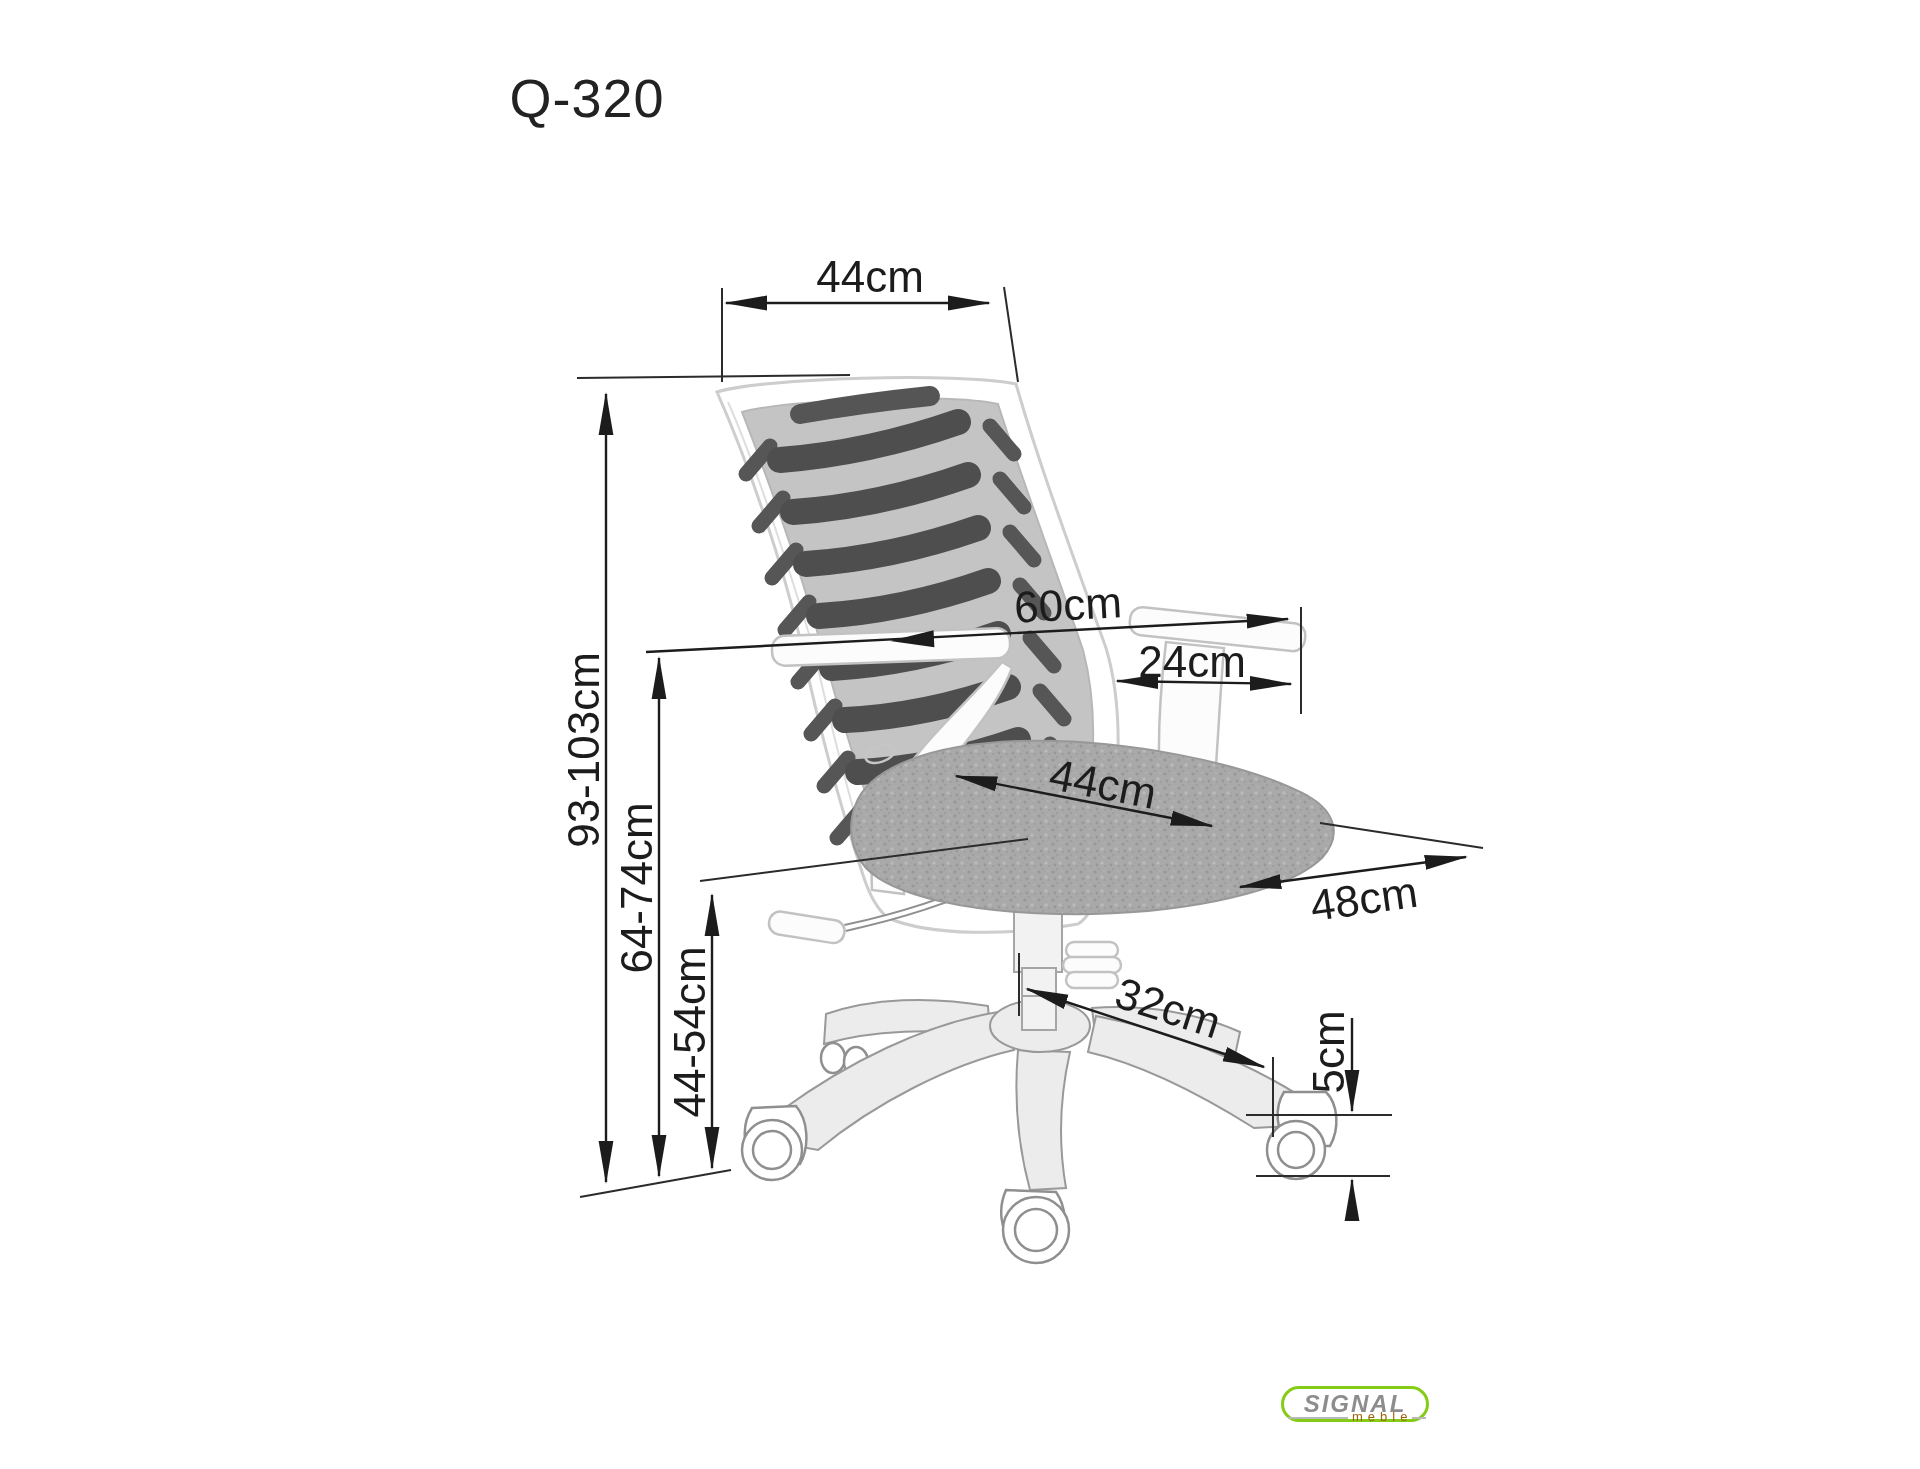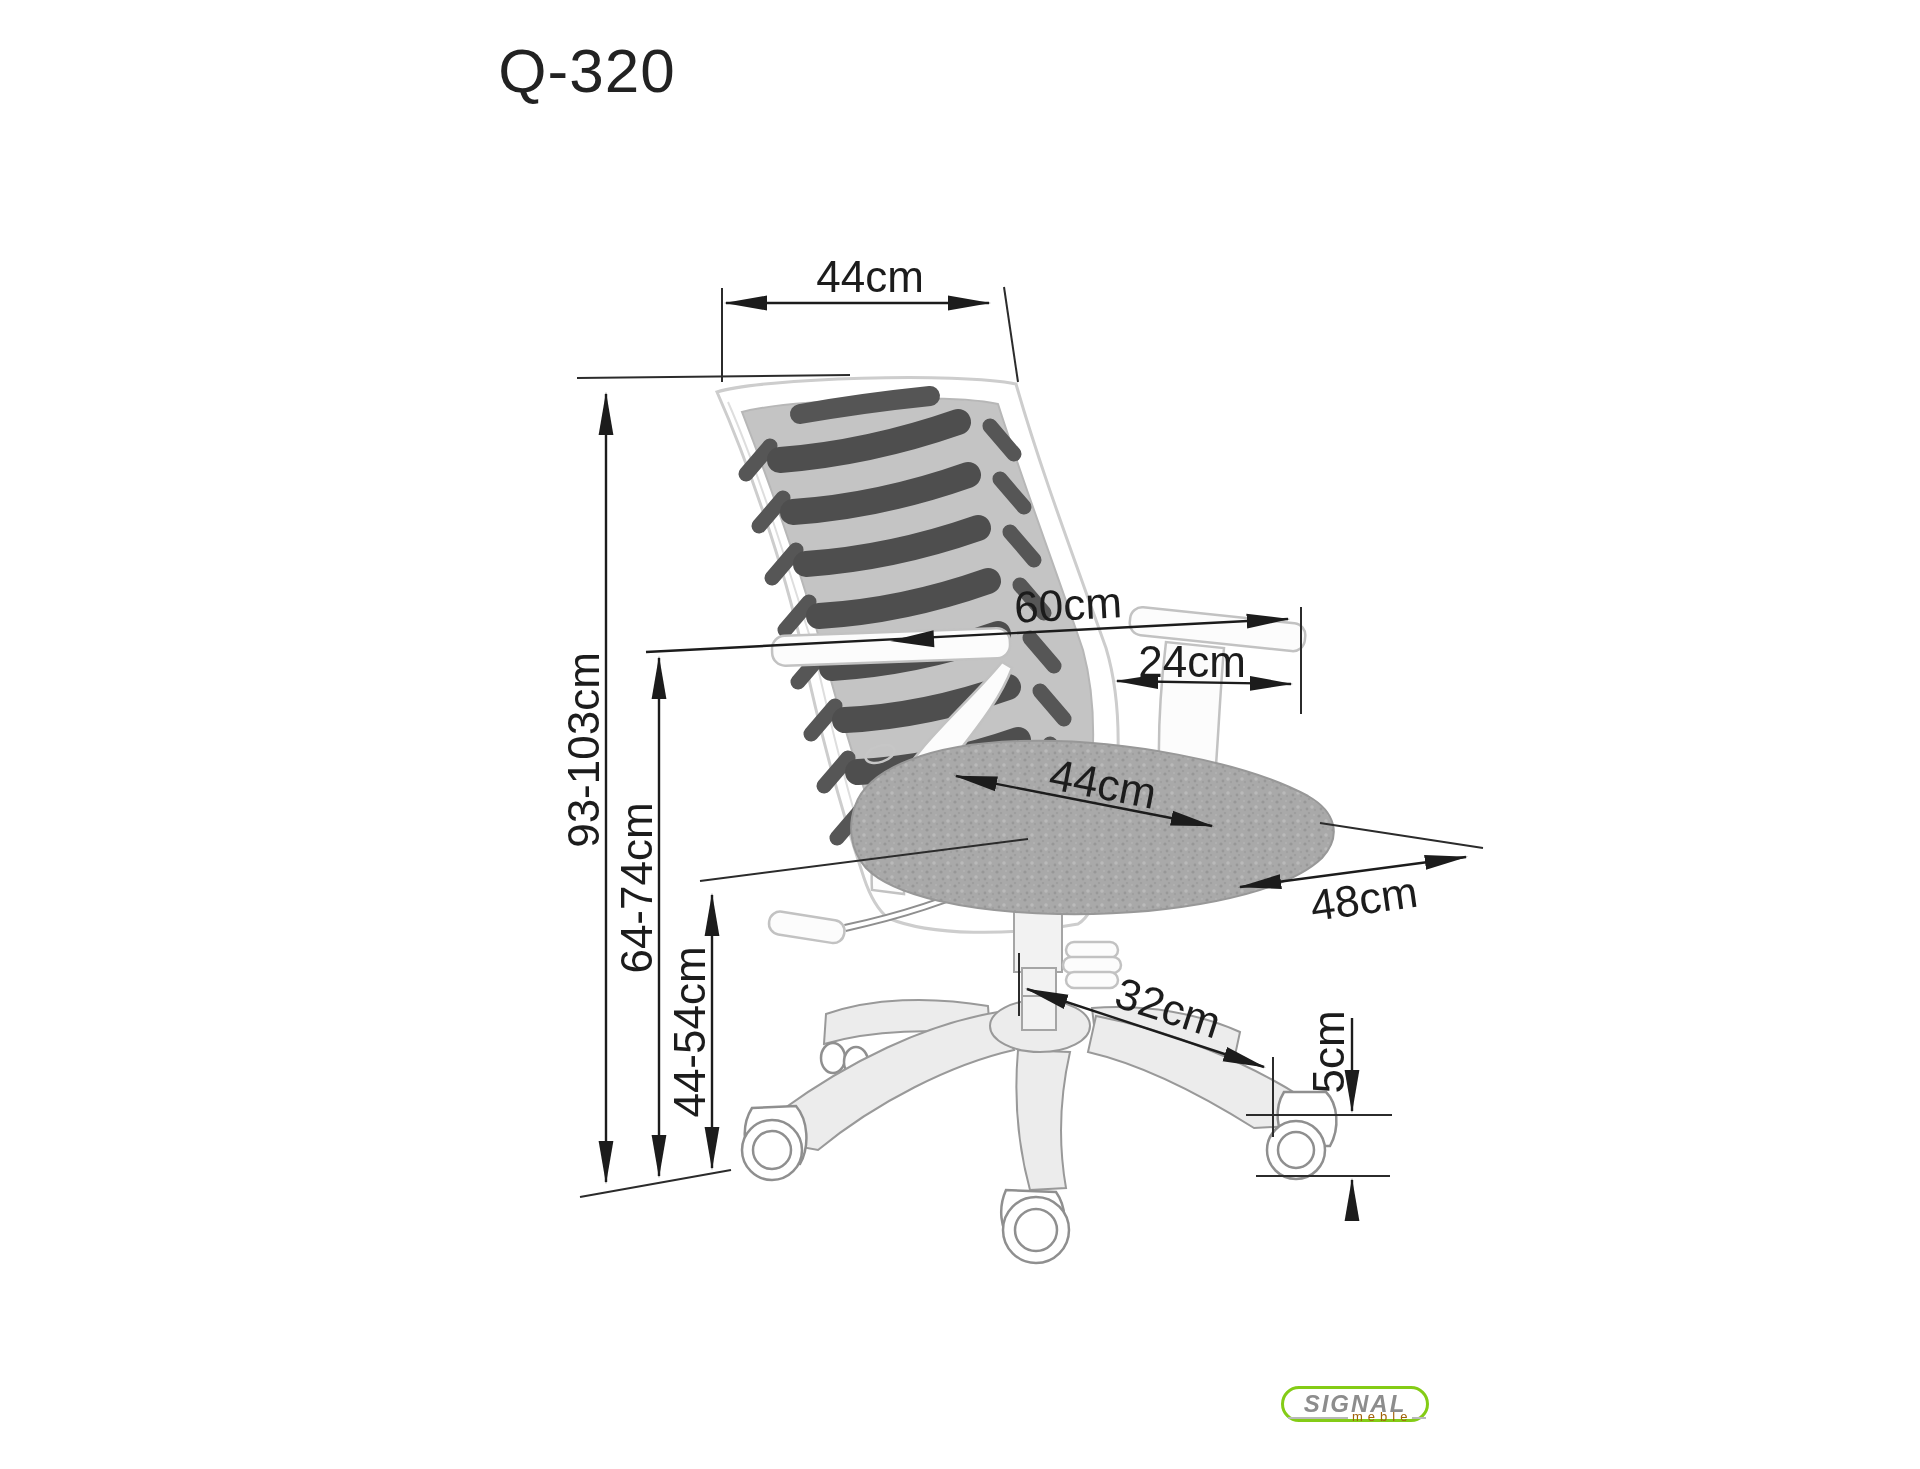--- a/index.html
+++ b/index.html
@@ -7,22 +7,22 @@
     position:relative;
     width:1920px;height:1469px;
     background:#ffffff;
     font-family:"Liberation Sans", sans-serif;
     overflow:hidden;
   }
   .drawing{position:absolute;left:0;top:0;width:1920px;height:1469px;}
   .title{
     position:absolute;
     transform:translate(-50%,-50%);
-    font-size:62px;font-weight:500;color:#222;
-    letter-spacing:1px;white-space:nowrap;
+    font-size:54px;font-weight:500;color:#222;
+    letter-spacing:1px;white-space:nowrap;margin-top:28px;
   }
   .dim{
     position:absolute;
     font-size:44px;color:#1c1c1c;
     white-space:nowrap;line-height:1;
   }
   
   .shell{fill:#ffffff;stroke:#cdcdcd;stroke-width:3;}
   .shell-inner{fill:none;stroke:#dedede;stroke-width:2;}
   .mesh{fill:#c4c4c4;stroke:#b7b7b7;stroke-width:2;}

